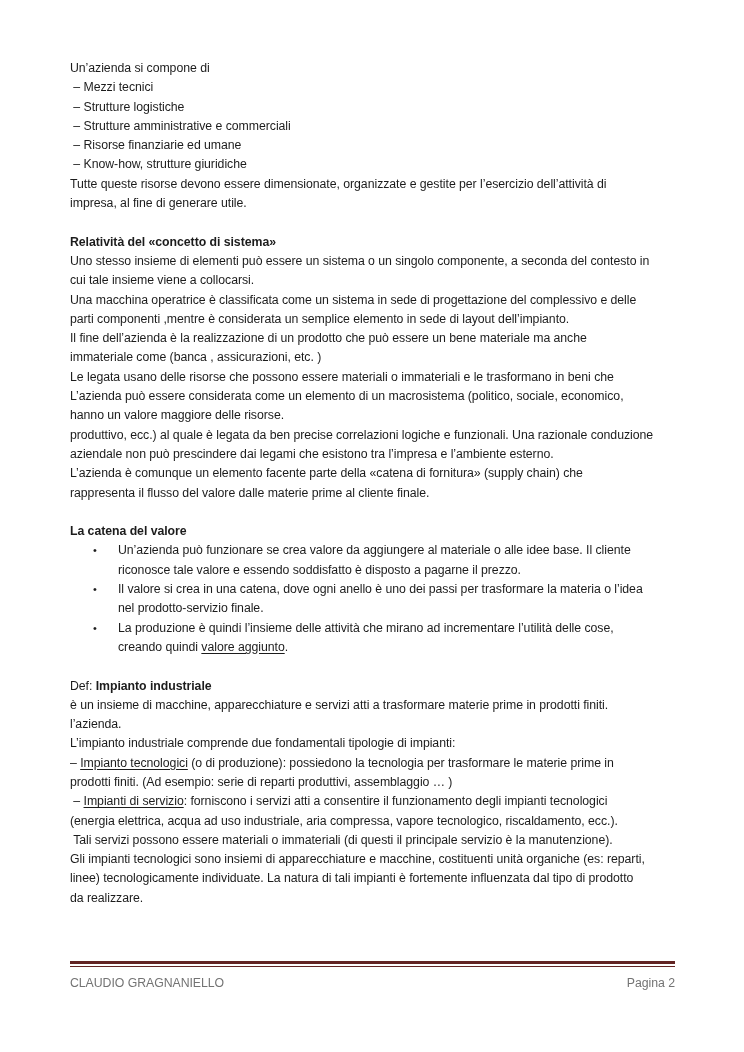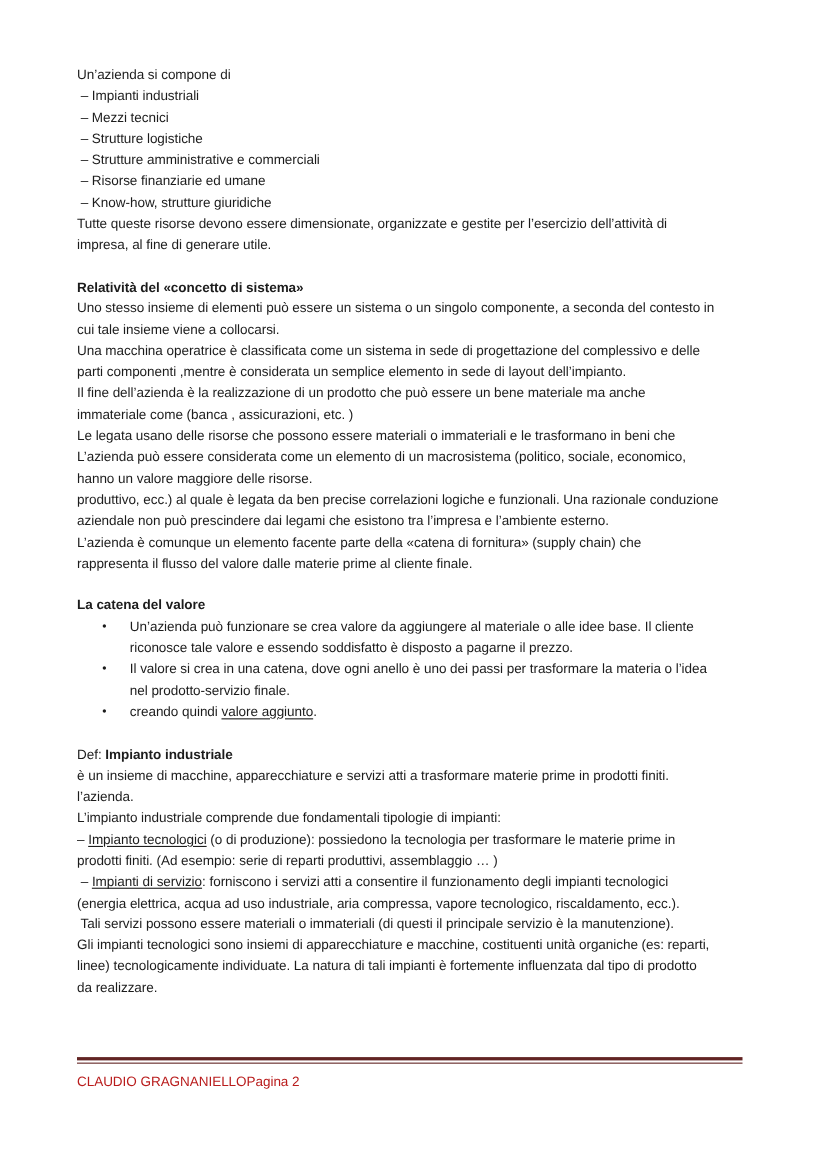--- a/index.html
+++ b/index.html
@@ -48,34 +48,33 @@
     height: 6px;
     border-top: 3px solid #622423;
     border-bottom: 1px solid #622423;
   }
   .footer-text {
     position: absolute;
     left: 70px;
     width: 605px;
     top: 975px;
     display: flex;
-    justify-content: flex-start;
+    justify-content: space-between;
     font-size: 12.3px;
     line-height: 16px;
     letter-spacing: -0.05px;
-    color: #b91c1c;
+    color: #737373;
   }
 </style>
 </head>
 <body>
 
 <div class="page" style="background: rgb(255, 255, 255); color: rgb(28, 28, 28);">
   <div class="doc-body">
       <div class="doc-line"><span>Un’azienda si compone di</span></div>
-      <div class="doc-line"><span> – Impianti industriali</span></div>
       <div class="doc-line"><span> – Mezzi tecnici</span></div>
       <div class="doc-line"><span> – Strutture logistiche</span></div>
       <div class="doc-line"><span> – Strutture amministrative e commerciali</span></div>
       <div class="doc-line"><span> – Risorse finanziarie ed umane</span></div>
       <div class="doc-line"><span> – Know-how, strutture giuridiche</span></div>
       <div class="doc-line"><span>Tutte queste risorse devono essere dimensionate, organizzate e gestite per l’esercizio dell’attività di</span></div>
       <div class="doc-line"><span>impresa, al fine di generare utile.</span></div>
       <div class="doc-line blank"></div>
       <div class="doc-line heading"><span class="run-bold">Relatività del «concetto di sistema»</span></div>
       <div class="doc-line"><span>Uno stesso insieme di elementi può essere un sistema o un singolo componente, a seconda del contesto in</span></div>
@@ -103,20 +102,21 @@
       <div class="bullet-item">
         <span class="bullet-marker">•</span>
         <div class="bullet-lines">
           <div class="doc-line"><span>Il valore si crea in una catena, dove ogni anello è uno dei passi per trasformare la materia o l’idea</span></div>
           <div class="doc-line"><span>nel prodotto-servizio finale.</span></div>
         </div>
       </div>
       <div class="bullet-item">
         <span class="bullet-marker">•</span>
         <div class="bullet-lines">
+          <div class="doc-line"><span>La produzione è quindi l’insieme delle attività che mirano ad incrementare l’utilità delle cose,</span></div>
           <div class="doc-line"><span>creando quindi </span><span class="run-underline">valore aggiunto</span><span>.</span></div>
         </div>
       </div>
       <div class="doc-line blank"></div>
       <div class="doc-line"><span>Def: </span><span class="run-bold">Impianto industriale</span></div>
       <div class="doc-line"><span>è un insieme di macchine, apparecchiature e servizi atti a trasformare materie prime in prodotti finiti.</span></div>
       <div class="doc-line"><span>l’azienda.</span></div>
       <div class="doc-line"><span>L’impianto industriale comprende due fondamentali tipologie di impianti:</span></div>
       <div class="doc-line"><span>– </span><span class="run-underline">Impianto tecnologici</span><span> (o di produzione): possiedono la tecnologia per trasformare le materie prime in</span></div>
       <div class="doc-line"><span>prodotti finiti. (Ad esempio: serie di reparti produttivi, assemblaggio … )</span></div>

